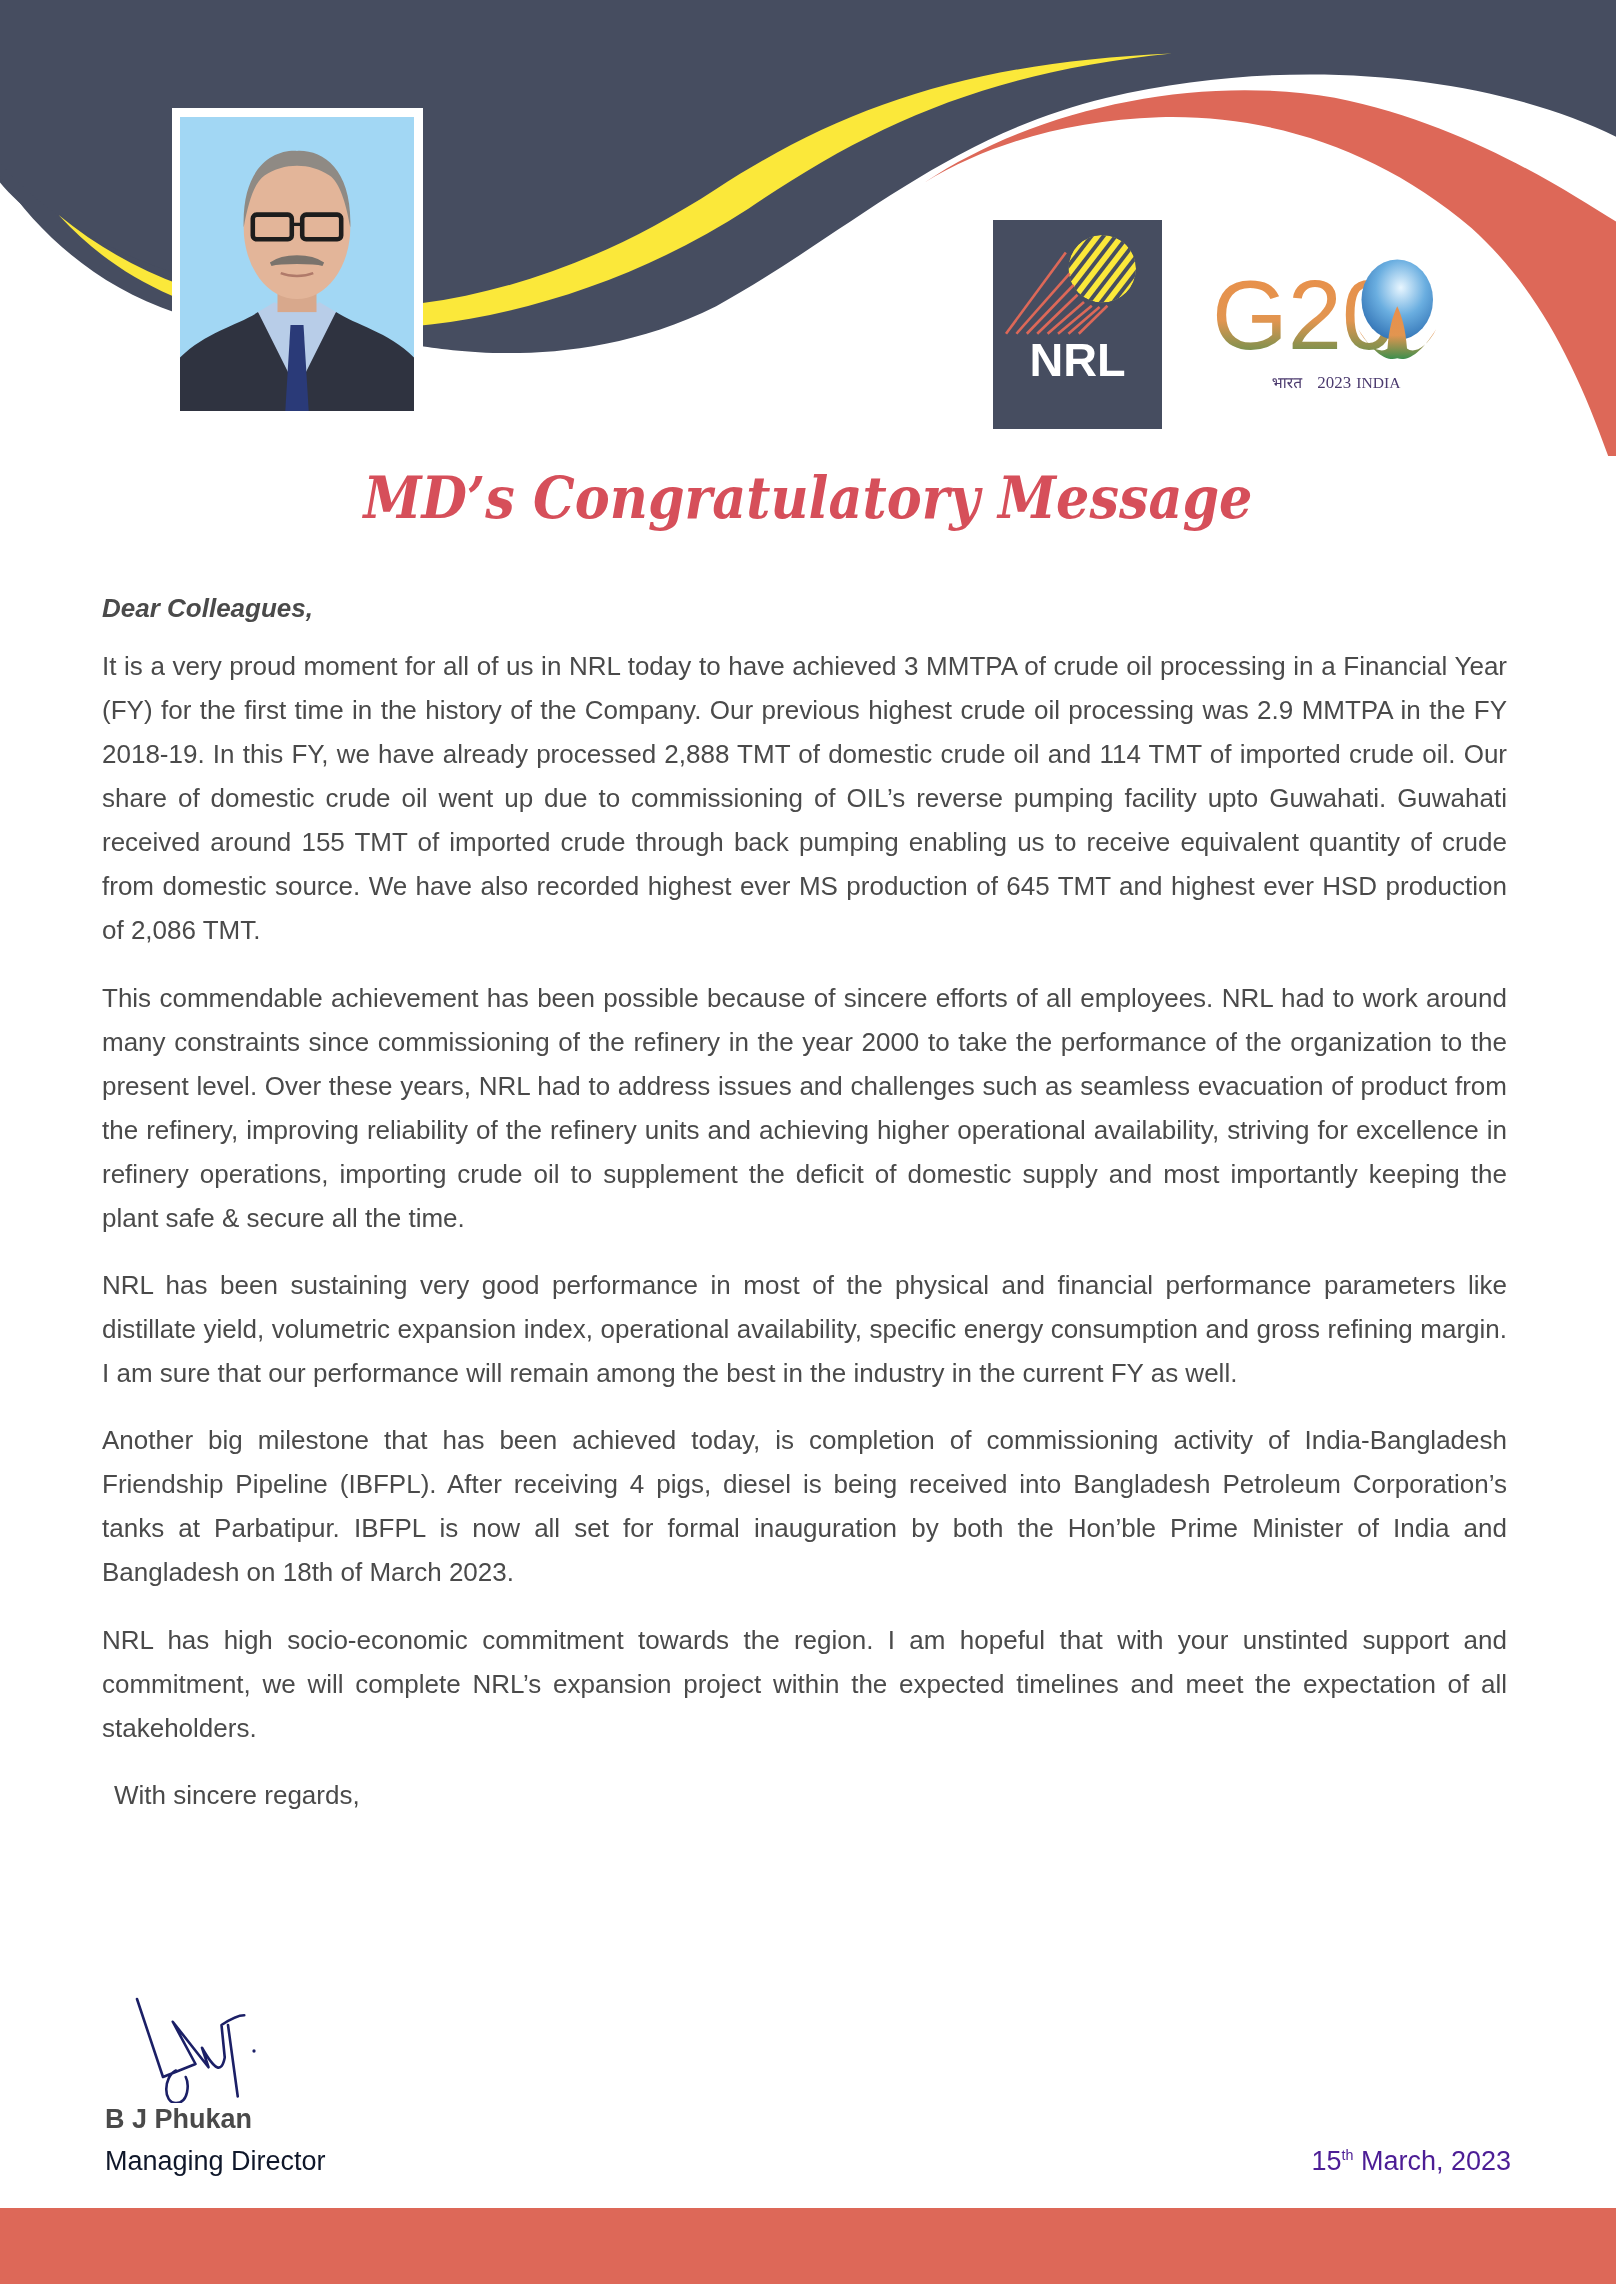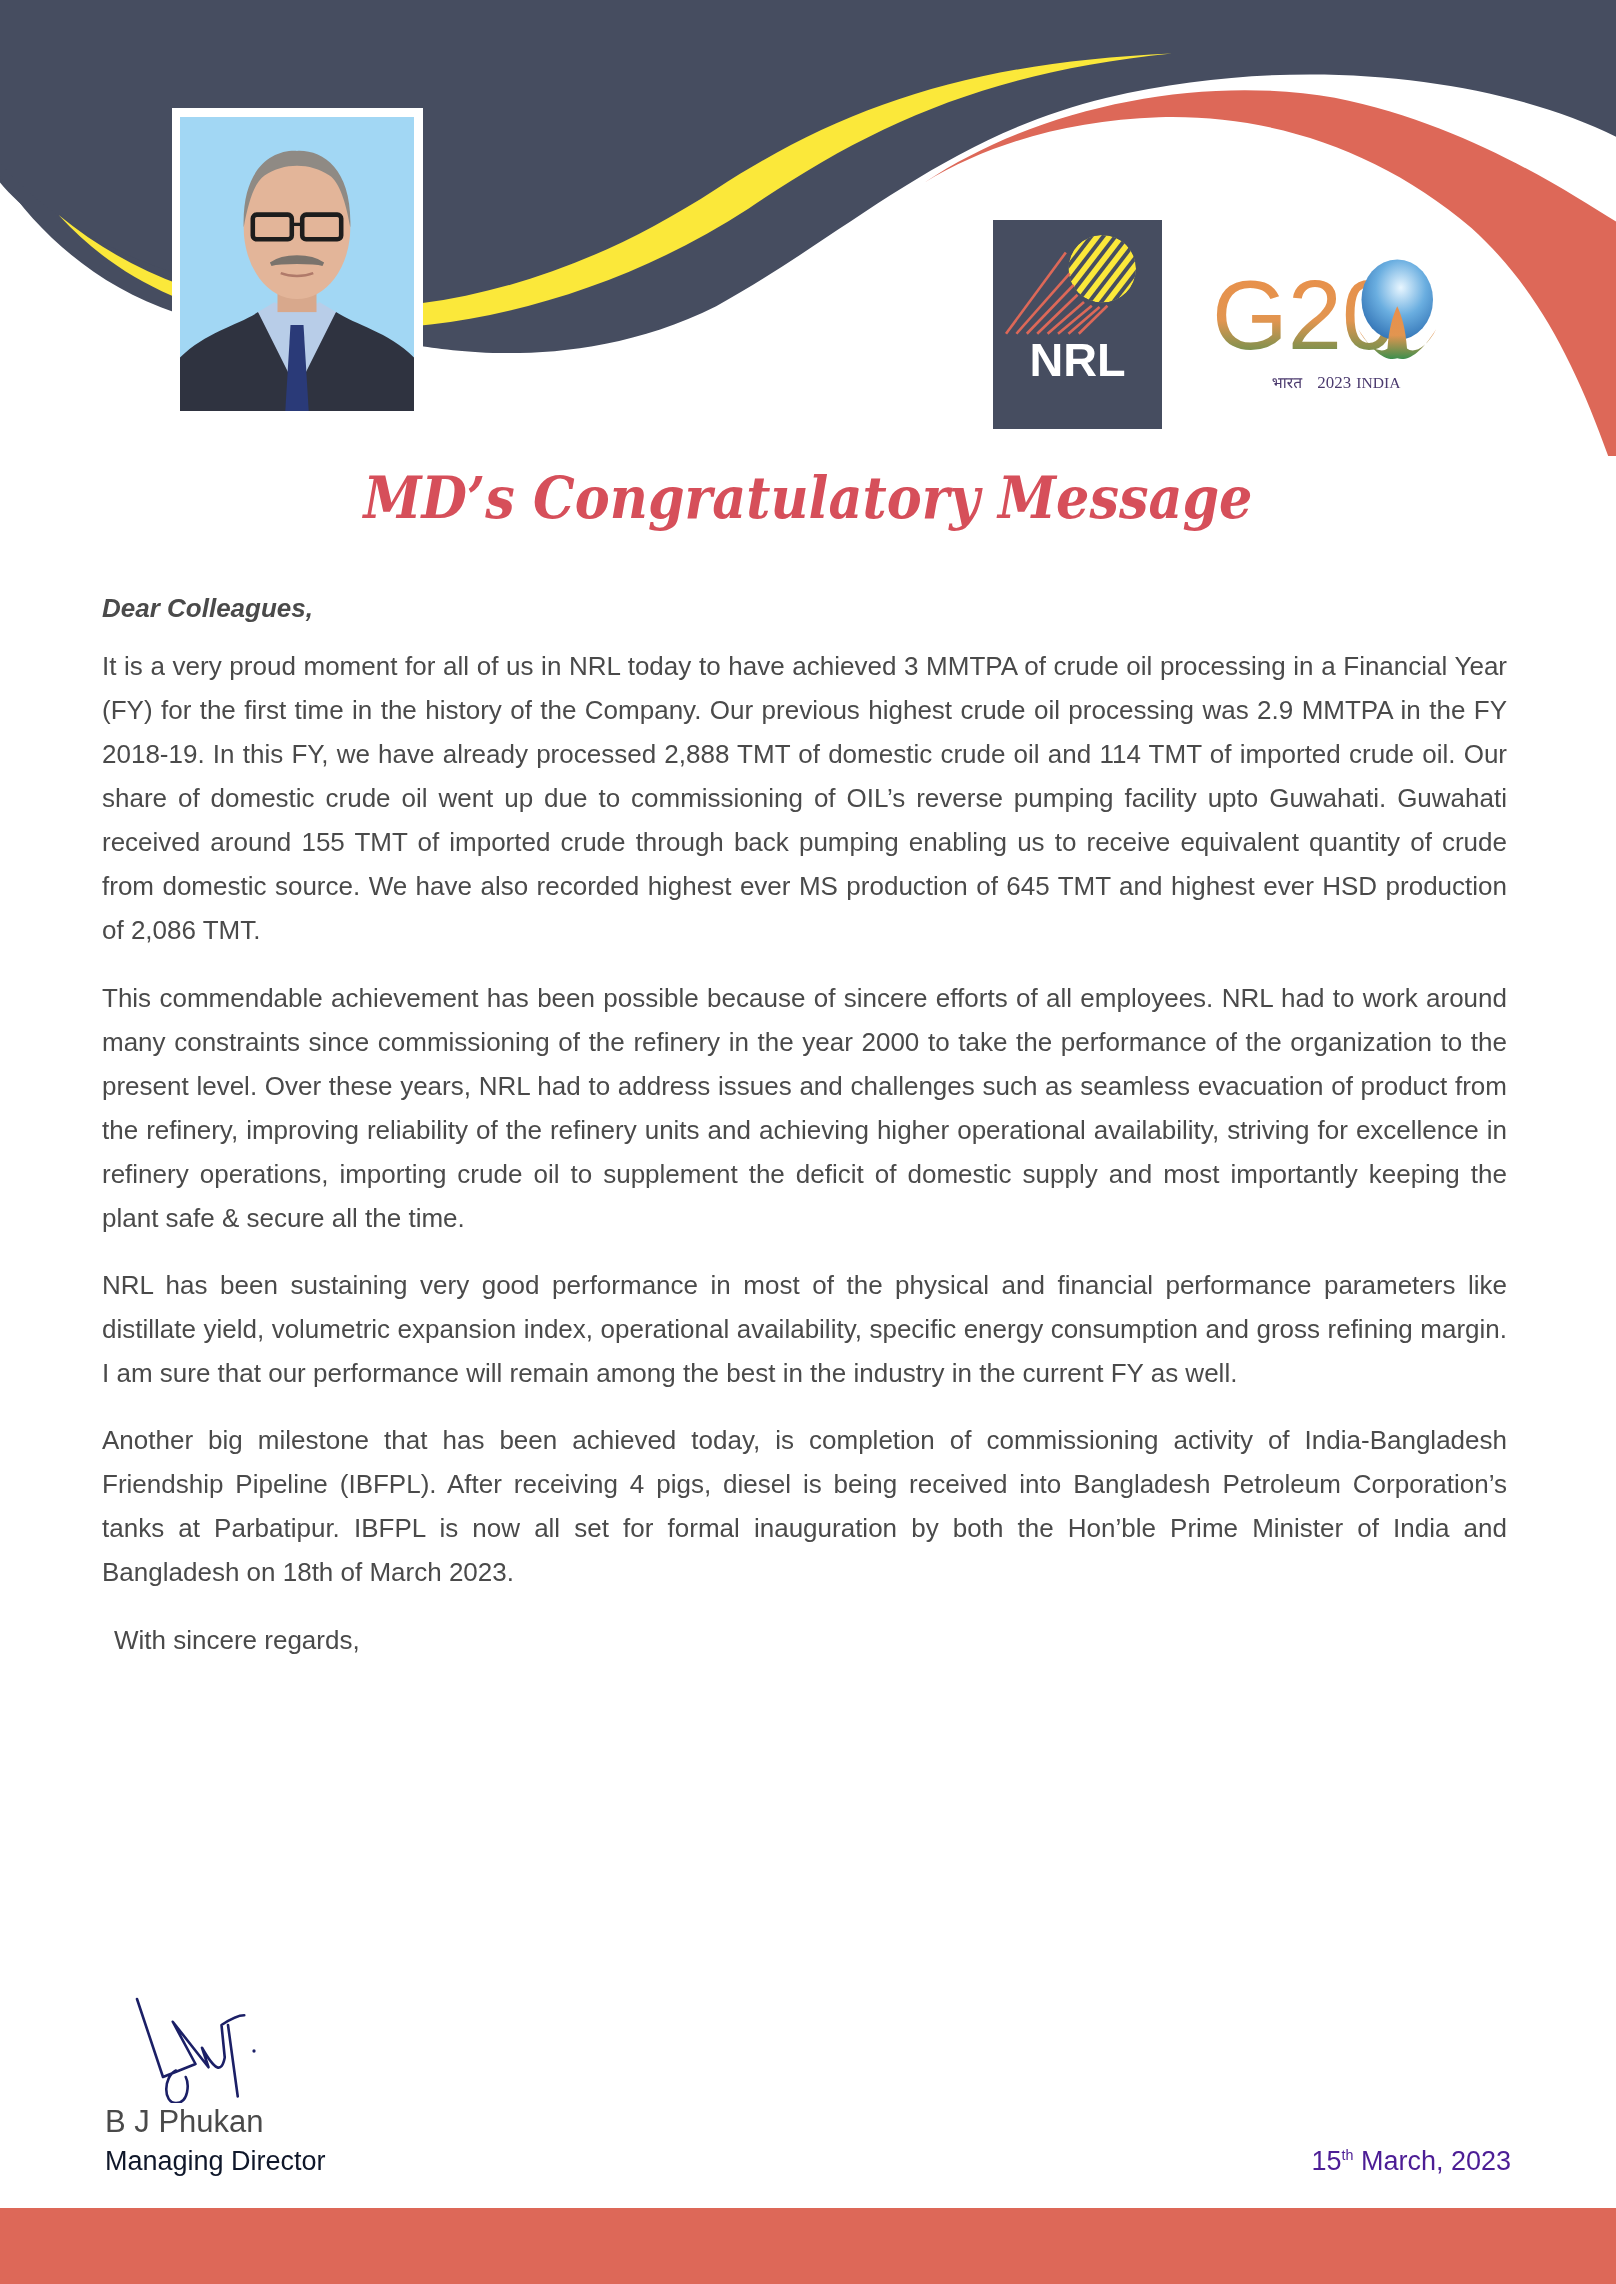--- a/index.html
+++ b/index.html
@@ -14,21 +14,21 @@
   .g20-logo { position:absolute; left:1212px; top:251px; width:260px; height:143px; }
   .title { position:absolute; left:0; top:464px; width:1616px; text-align:center;
            font-family:"DejaVu Serif", "Liberation Serif", serif; font-style:italic; font-weight:bold;
            font-size:57px; color:#d64f5a; letter-spacing:0px; transform:scaleX(0.92); }
   .letter { position:absolute; left:102px; top:586px; width:1405px; font-size:26px; line-height:44px; }
   .salutation { font-weight:bold; font-style:italic; margin:0 0 14.3px 0; }
   .para { margin:0 0 23.4px 0; text-align:justify; }
   .closing-line { margin:0 0 23.4px 2.6px; }
   .regards { margin:12px; }
   .signature { position:absolute; left:124px; top:1986px; width:169px; height:117px; }
-  .signer-name { position:absolute; left:105px; top:2104px; font-size:31px; font-weight:normal; color:#4a4a4a;text-align:center; }
+  .signer-name { position:absolute; left:105px; top:2104px; font-size:27px; font-weight:bold; color:#4a4a4a;text-align:center; }
   .signer-title { position:absolute; left:105px; top:2146px; font-size:27px; color:#0f172a; }
   .date { position:absolute; right:105px; top:2146px; font-size:27px; color:#4c1d95; }
   .date sup { font-size:14.3px; vertical-align:super; }
   .footer-band { position:absolute; left:0; top:2208px; width:1616px; height:76px; background:#dd6858; }
 </style>
 </head>
 <body>
 
 <svg class="header-art" viewBox="0 0 2482 700" preserveAspectRatio="none">
 
@@ -127,20 +127,21 @@
 </div>
 
 <div class="title">MD’s Congratulatory Message</div>
 
 <div class="letter">
   <p class="salutation">Dear Colleagues,</p>
   <p class="para">It is a very proud moment for all of us in NRL today to have achieved 3 MMTPA of crude oil processing in a Financial Year (FY) for the first time in the history of the Company. Our previous highest crude oil processing was 2.9 MMTPA in the FY 2018-19. In this FY, we have already processed 2,888 TMT of domestic crude oil and 114 TMT of imported crude oil. Our share of domestic crude oil went up due to commissioning of OIL’s reverse pumping facility upto Guwahati. Guwahati received around 155 TMT of imported crude through back pumping enabling us to receive equivalent quantity of crude from domestic source. We have also recorded highest ever MS production of 645 TMT and highest ever HSD production of 2,086 TMT.</p>
   <p class="para">This commendable achievement has been possible because of sincere efforts of all employees. NRL had to work around many constraints since commissioning of the refinery in the year 2000 to take the performance of the organization to the present level. Over these years, NRL had to address issues and challenges such as seamless evacuation of product from the refinery, improving reliability of the refinery units and achieving higher operational availability, striving for excellence in refinery operations, importing crude oil to supplement the deficit of domestic supply and most importantly keeping the plant safe &amp; secure all the time.</p>
   <p class="para">NRL has been sustaining very good performance in most of the physical and financial performance parameters like distillate yield, volumetric expansion index, operational availability, specific energy consumption and gross refining margin. I am sure that our performance will remain among the best in the industry in the current FY as well.</p>
   <p class="para">Another big milestone that has been achieved today, is completion of commissioning activity of India-Bangladesh Friendship Pipeline (IBFPL). After receiving 4 pigs, diesel is being received into Bangladesh Petroleum Corporation’s tanks at Parbatipur. IBFPL is now all set for formal inauguration by both the Hon’ble Prime Minister of India and Bangladesh on 18th of March 2023.</p>
+  <p class="para">NRL has high socio-economic commitment towards the region. I am hopeful that with your unstinted support and commitment, we will complete NRL’s expansion project within the expected timelines and meet the expectation of all stakeholders.</p>
   <p class="regards">With sincere regards,</p>
 </div>
 
 <svg class="signature" viewBox="0 0 260 180">
   <path d="M20,20 L60,140 L110,120 L75,55 L130,125 L120,95 C140,130 150,135 155,110 L150,60 C165,50 175,45 185,45 M160,60 L175,170 M80,130 C60,140 60,180 80,180 C100,180 100,150 95,140" fill="none" stroke="#1b1f66" stroke-width="4" stroke-linecap="round" stroke-linejoin="round"></path>
   <circle cx="200" cy="100" r="2.5" fill="#1b1f66"></circle>
 </svg>
 
 <div class="signer-name">B J Phukan</div>
 <div class="signer-title">Managing Director</div>

